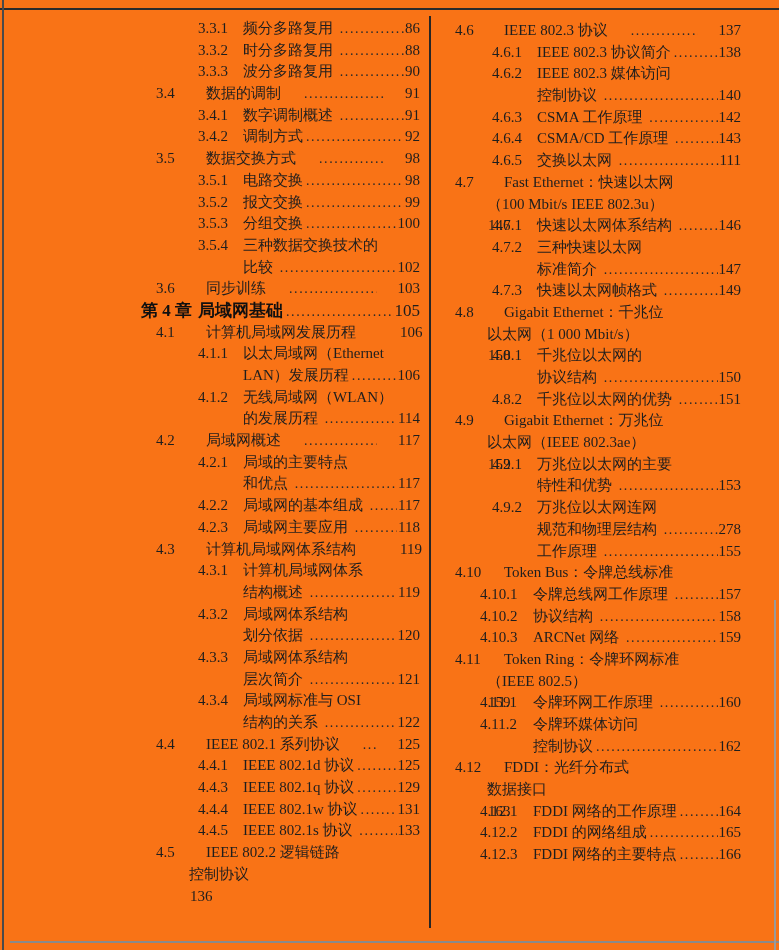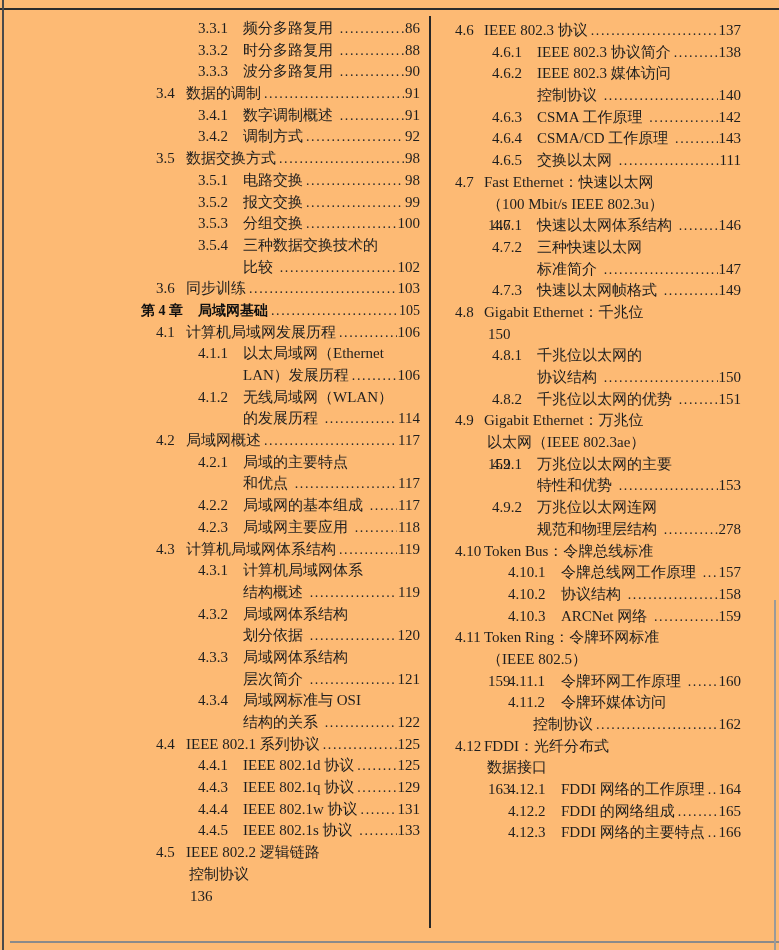--- a/index.html
+++ b/index.html
@@ -4,21 +4,21 @@
 <style>
   html,body{margin:0;padding:0;}
   body{
     width:779px;height:950px;
     background:#e9e9e7;
     font-family:"Liberation Serif","DejaVu Serif",serif;
   }
   .page{
     position:relative;
     width:779px;height:950px;
-    background:#fdba74;
+    background:#f97316;
     color:#1e1e1e;
     overflow:hidden;
   }
   
   .border-top{position:absolute;left:0;top:8px;width:779px;height:2px;background:#2b2b2b;}
   .border-left{position:absolute;left:2px;top:0;width:2px;height:950px;background:#4a4a4a;}
   .border-bottom{position:absolute;left:10px;top:941px;width:769px;height:2px;background:#8a8a8a;}
   .border-right{position:absolute;left:774px;top:600px;width:2px;height:350px;background:#9a9a9a;}
   .col-divider{position:absolute;left:429px;top:16px;width:2px;height:912px;background:#262626;}
 
@@ -34,34 +34,34 @@
   .n{flex:none;white-space:pre;}
   .t{flex:none;white-space:pre;}
   .lead{flex:1 1 auto;overflow:hidden;margin-left:3px;min-width:0;}
   .lead::after{
     content:"....................................................................................................";
     letter-spacing:1.6px;font-size:14px;color:#2a2a2a;
   }
   .pg{flex:none;padding-left:1px;}
 
   
-  .lv-chapter{font-size:14px;}
+  .lv-chapter{font-size:17px;}
   .lv-chapter .n{min-width:57px;font-weight:700;color:#101010;}
   .lv-chapter .t{font-weight:700;color:#101010;}
 
-  .lv-sec{padding-left:15px;}
+  .lv-sec{padding-left:15px;gap:20px;}
   .lv-sec .n{min-width:30px;}
   .lv-contsec{padding-left:45px;flex-direction:column;}
 
   .lv-sub{padding-left:57px;}
   .lv-sub .n{min-width:45px;}
   .lv-contsub{padding-left:102px;}
 
   .lv-sub2{padding-left:28px;}
-  .lv-sub2 .n{min-width:53px;margin-left:28px;}
+  .lv-sub2 .n{min-width:53px;}
   .lv-contsub2{padding-left:81px;}
 
   
   .col-right .lv-sec{padding-left:3px;}
   .col-right .lv-sec .n{min-width:29px;}
   .col-right .lv-contsec{padding-left:32px;}
   .col-right .lv-sub{padding-left:40px;}
   .col-right .lv-contsub{padding-left:85px;}
 </style>
 </head>
@@ -383,20 +383,21 @@
     <span class="lead"></span>
     <span class="pg">149</span>
   </div>
       <div class="line lv-sec">
     <span class="n">4.8</span>
     <span class="t">Gigabit Ethernet：千兆位</span>
 
   </div>
       <div class="line lv-contsec">
 
+    <span class="t">以太网（1 000 Mbit/s） </span>
     <span class="lead"></span>
     <span class="pg">150</span>
   </div>
       <div class="line lv-sub">
     <span class="n">4.8.1</span>
     <span class="t">千兆位以太网的</span>
 
   </div>
       <div class="line lv-contsub">
 
@@ -436,20 +437,26 @@
     <span class="n">4.9.2</span>
     <span class="t">万兆位以太网连网</span>
 
   </div>
       <div class="line lv-contsub">
 
     <span class="t">规范和物理层结构 </span>
     <span class="lead"></span>
     <span class="pg">278</span>
   </div>
+      <div class="line lv-contsub">
+
+    <span class="t">工作原理 </span>
+    <span class="lead"></span>
+    <span class="pg">155</span>
+  </div>
       <div class="line lv-sec">
     <span class="n">4.10</span>
     <span class="t">Token Bus：令牌总线标准</span>
 
   </div>
       <div class="line lv-sub2">
     <span class="n">4.10.1</span>
     <span class="t">令牌总线网工作原理 </span>
     <span class="lead"></span>
     <span class="pg">157</span>

